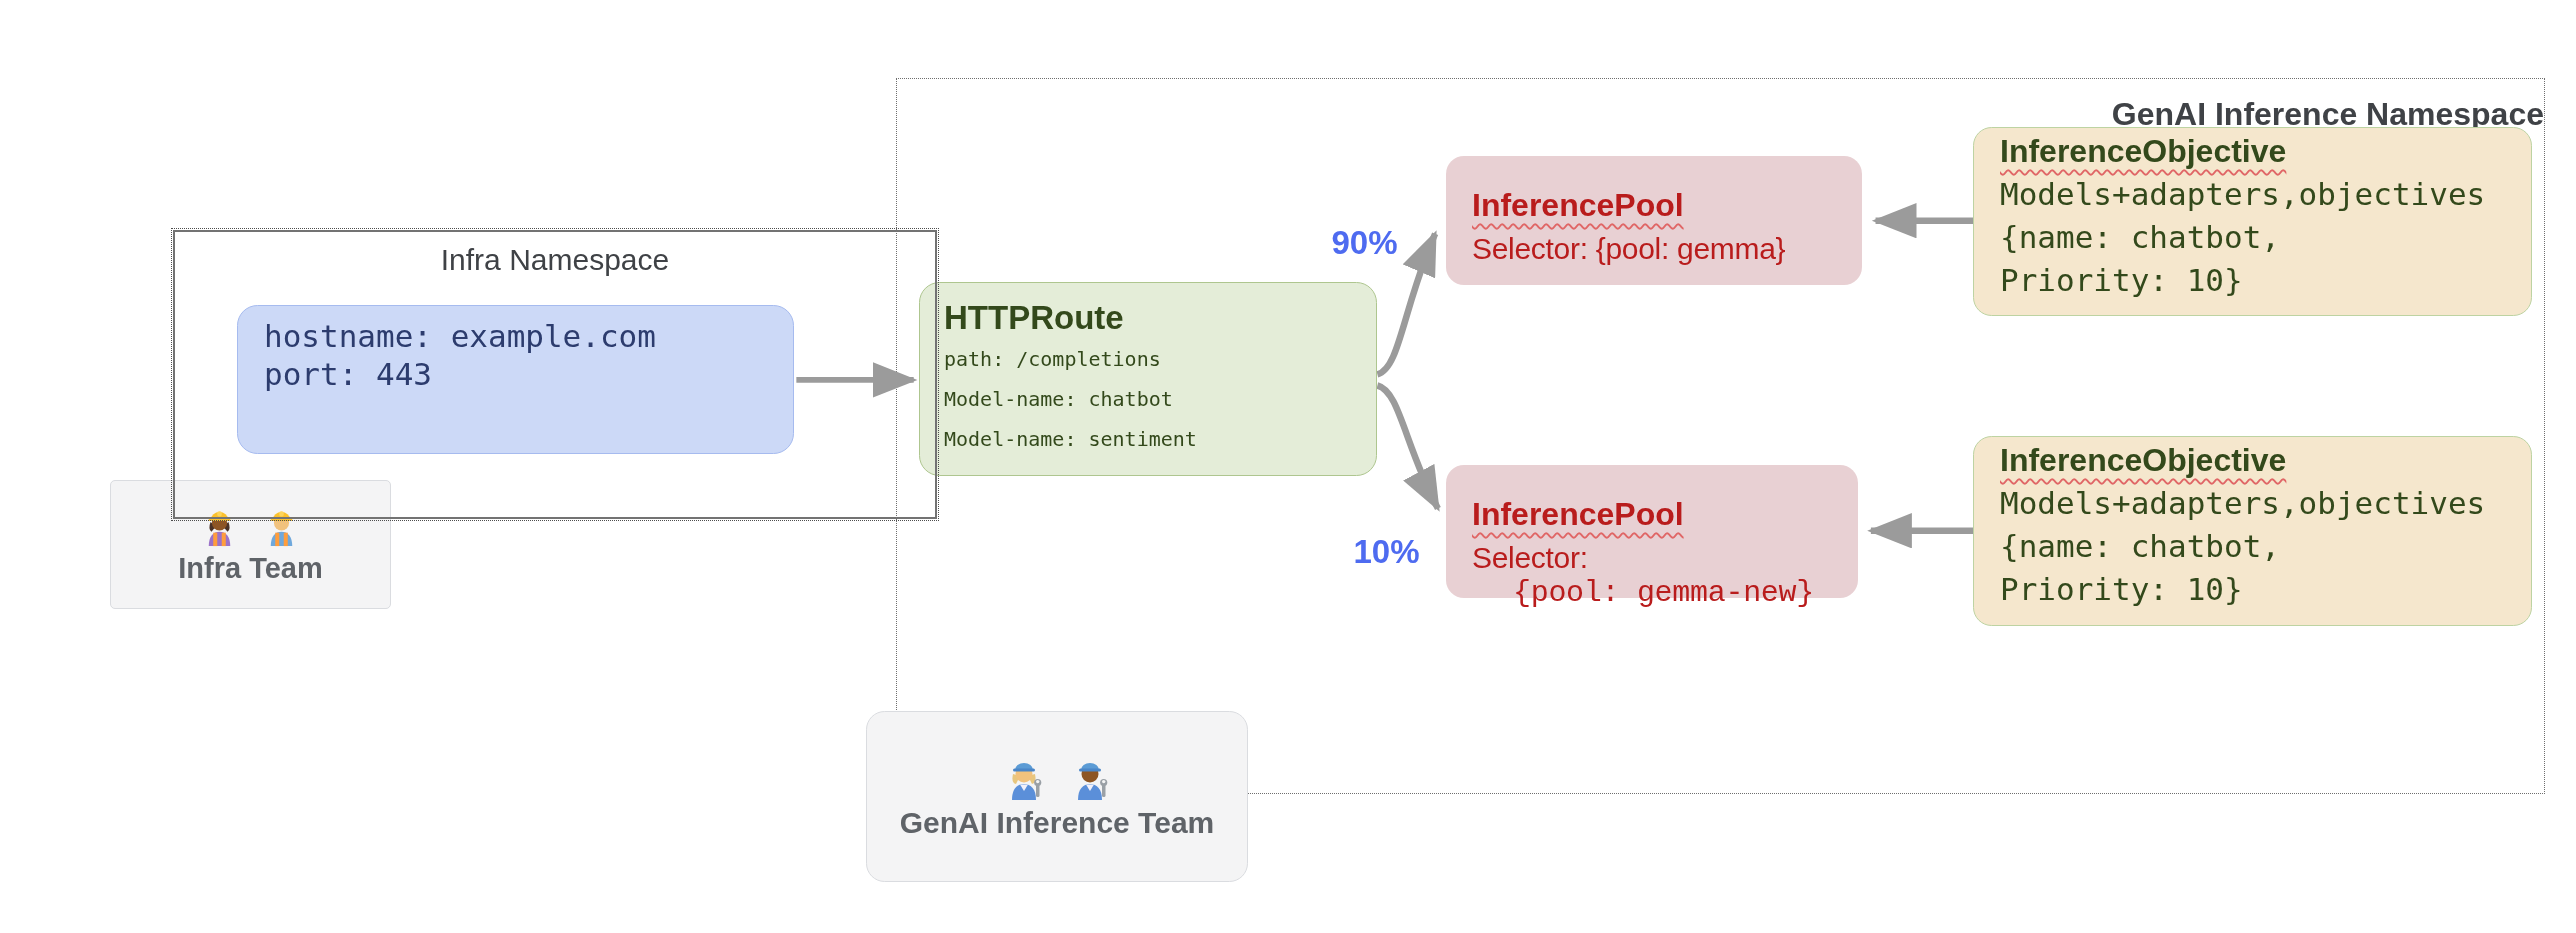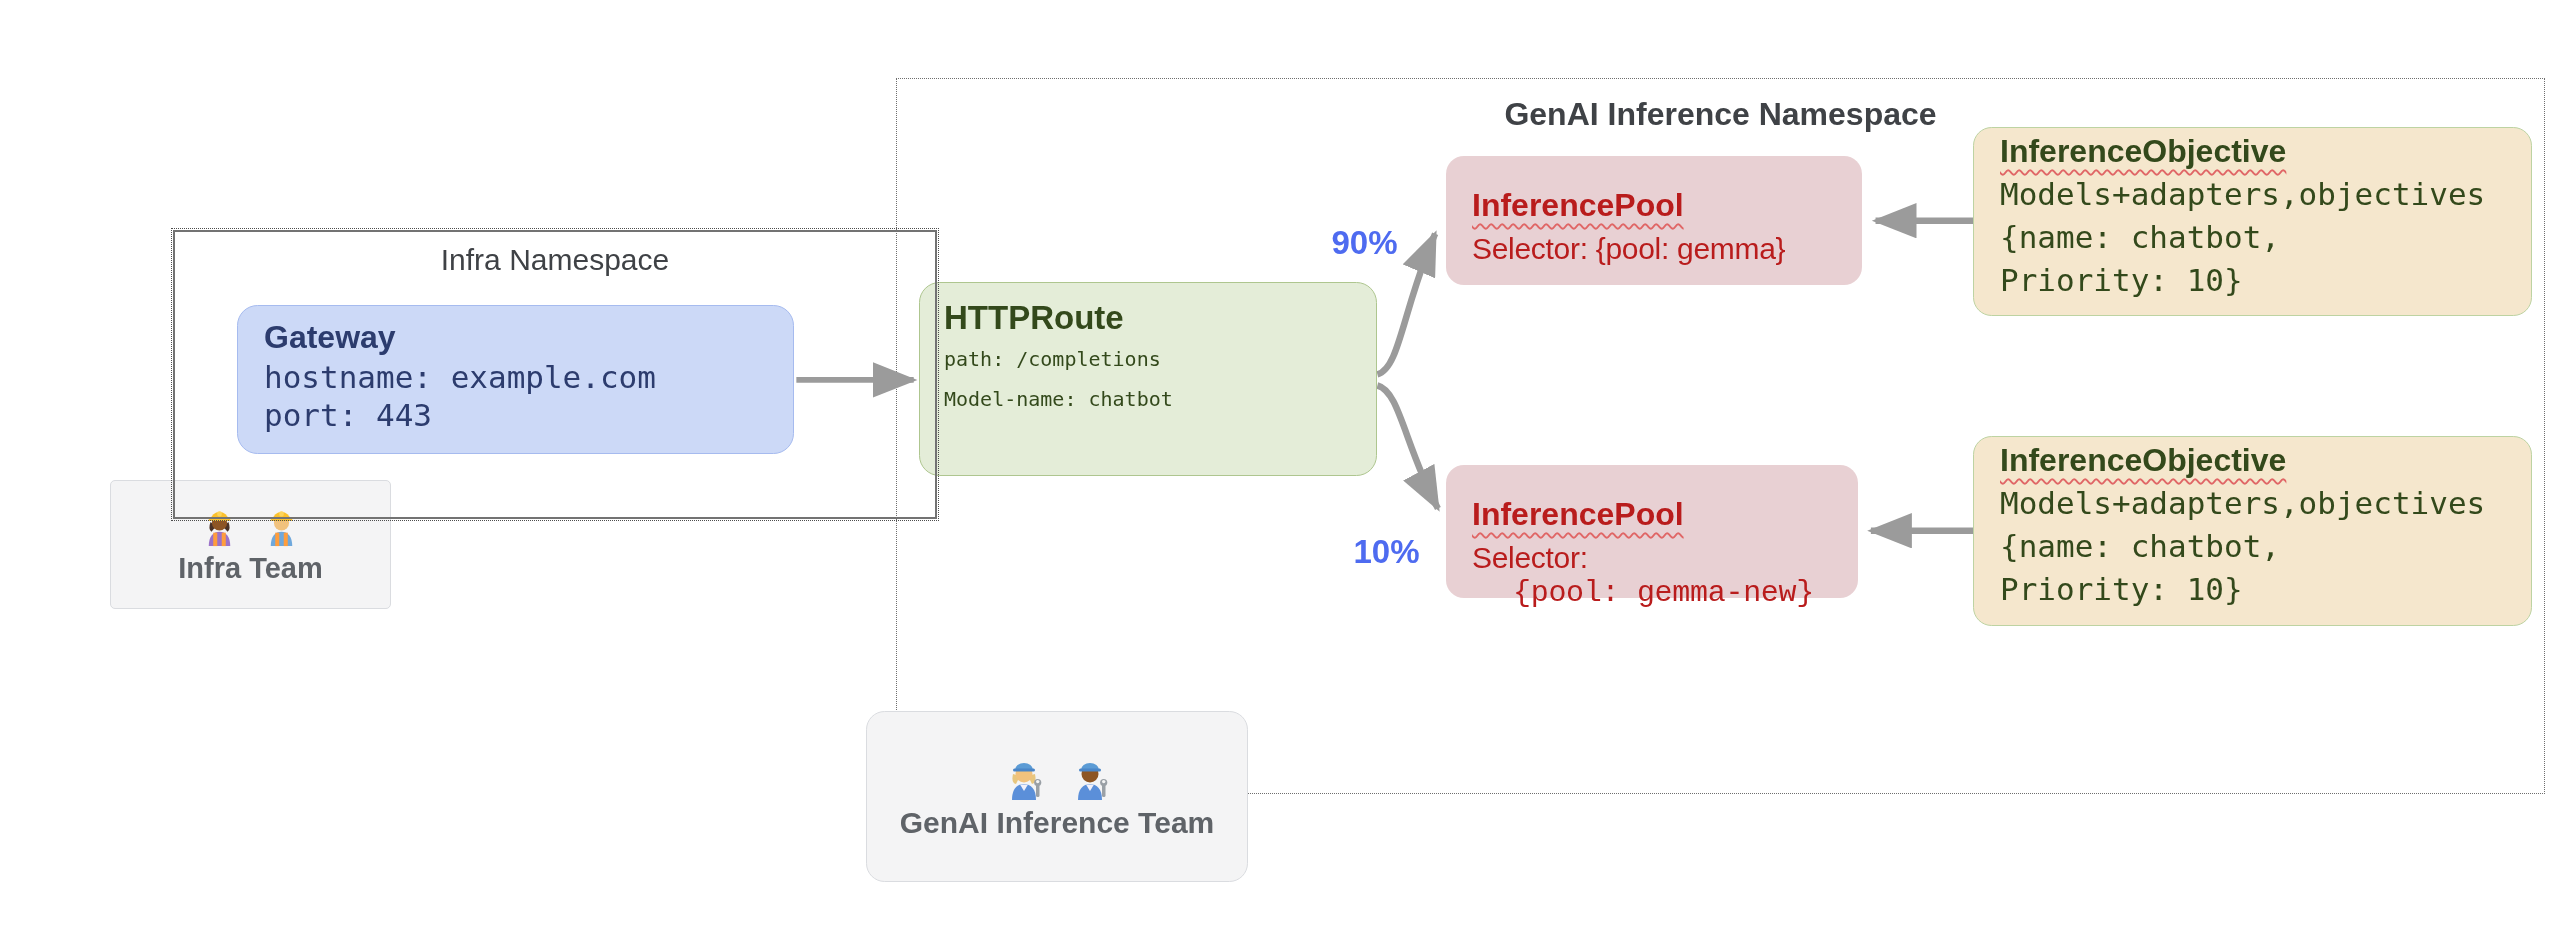--- a/index.html
+++ b/index.html
@@ -7,21 +7,21 @@
           font-family:"Liberation Sans",sans-serif;}
   .abs{position:absolute;box-sizing:border-box;}
 
   
   .infra-ns{left:173px;top:230px;width:764px;height:289px;
             border:2.8px solid #737373;outline:1.9px dotted #4d4d4d;outline-offset:1.9px;
             z-index:4;pointer-events:none;}
   .infra-ns-title{margin-top:11.2px;text-align:center;font-size:30px;color:#3f4246;}
   .genai-ns{left:896px;top:78px;width:1649px;height:716px;
             border:1.9px dotted #6f6f6f;z-index:1;}
-  .genai-ns-title{margin-top:17px;text-align:center;font-weight:bold;font-size:32px;color:#3f4246;}
+  .genai-ns-title{margin-top:17px;text-align:right;font-weight:bold;font-size:32px;color:#3f4246;}
 
   
   .node{border-radius:20.5px;z-index:3;}
   .mono{font-family:"DejaVu Sans Mono",monospace;}
   .squiggle{display:inline-block;text-decoration:underline wavy #e06666 1.9px;text-underline-offset:6.5px;}
 
   .gateway{left:237px;top:305px;width:557px;height:149px;background:#ccd9f7;
            border:1.9px solid #a6bbef;padding:11.2px 0 0 26px;color:#2c3c6e;}
   .gateway .node-title{font-weight:bold;font-size:32px;line-height:41px;}
   .gateway .mono{font-size:31px;line-height:38px;}
@@ -80,21 +80,20 @@
     <path d="M 1479 414 C 1503 420 1508 478 1544 546" stroke="#9b9b9b" stroke-width="7" fill="none" marker-end="url(#ah)"></path>
     <path d="M 2119 237 L 2014 237" stroke="#9b9b9b" stroke-width="7" fill="none" marker-end="url(#ah)"></path>
     <path d="M 2119 570 L 2009 570" stroke="#9b9b9b" stroke-width="7" fill="none" marker-end="url(#ah)"></path>
   </svg>
 
   <div class="abs infra-ns">
     <div class="infra-ns-title">Infra Namespace</div>
   </div>
 
   <div class="abs node gateway">
-    <div class="node-title">Gateway</div>
     <div class="mono">hostname: example.com</div>
     <div class="mono">port: 443</div>
   </div>
 
   <div class="abs team infra-team">
     <div class="emoji-row">
       <span>
         <svg width="43" height="43" viewBox="0 0 48 48">
           <path d="M12 47 C12 36 17 31 24 31 C31 31 36 36 36 47 Z" fill="#9b72c9"></path>
           <rect x="17" y="32" width="4.5" height="15" fill="#ff9d3c"></rect>
@@ -123,20 +122,21 @@
   </div>
 
   <div class="abs genai-ns">
     <div class="genai-ns-title">GenAI Inference Namespace</div>
   </div>
 
   <div class="abs node httproute">
     <div class="node-title">HTTPRoute</div>
     <div class="mono">path: /completions</div>
     <div class="mono">Model-name: chatbot</div>
+    <div class="mono">Model-name: sentiment</div>
   </div>
 
   <div class="abs weight weight-90">90%</div>
   <div class="abs weight weight-10">10%</div>
 
   <div class="abs node pool pool-top">
     <div class="node-title squiggle">InferencePool</div>
     <div class="body">Selector: {pool: gemma}</div>
   </div>
 

